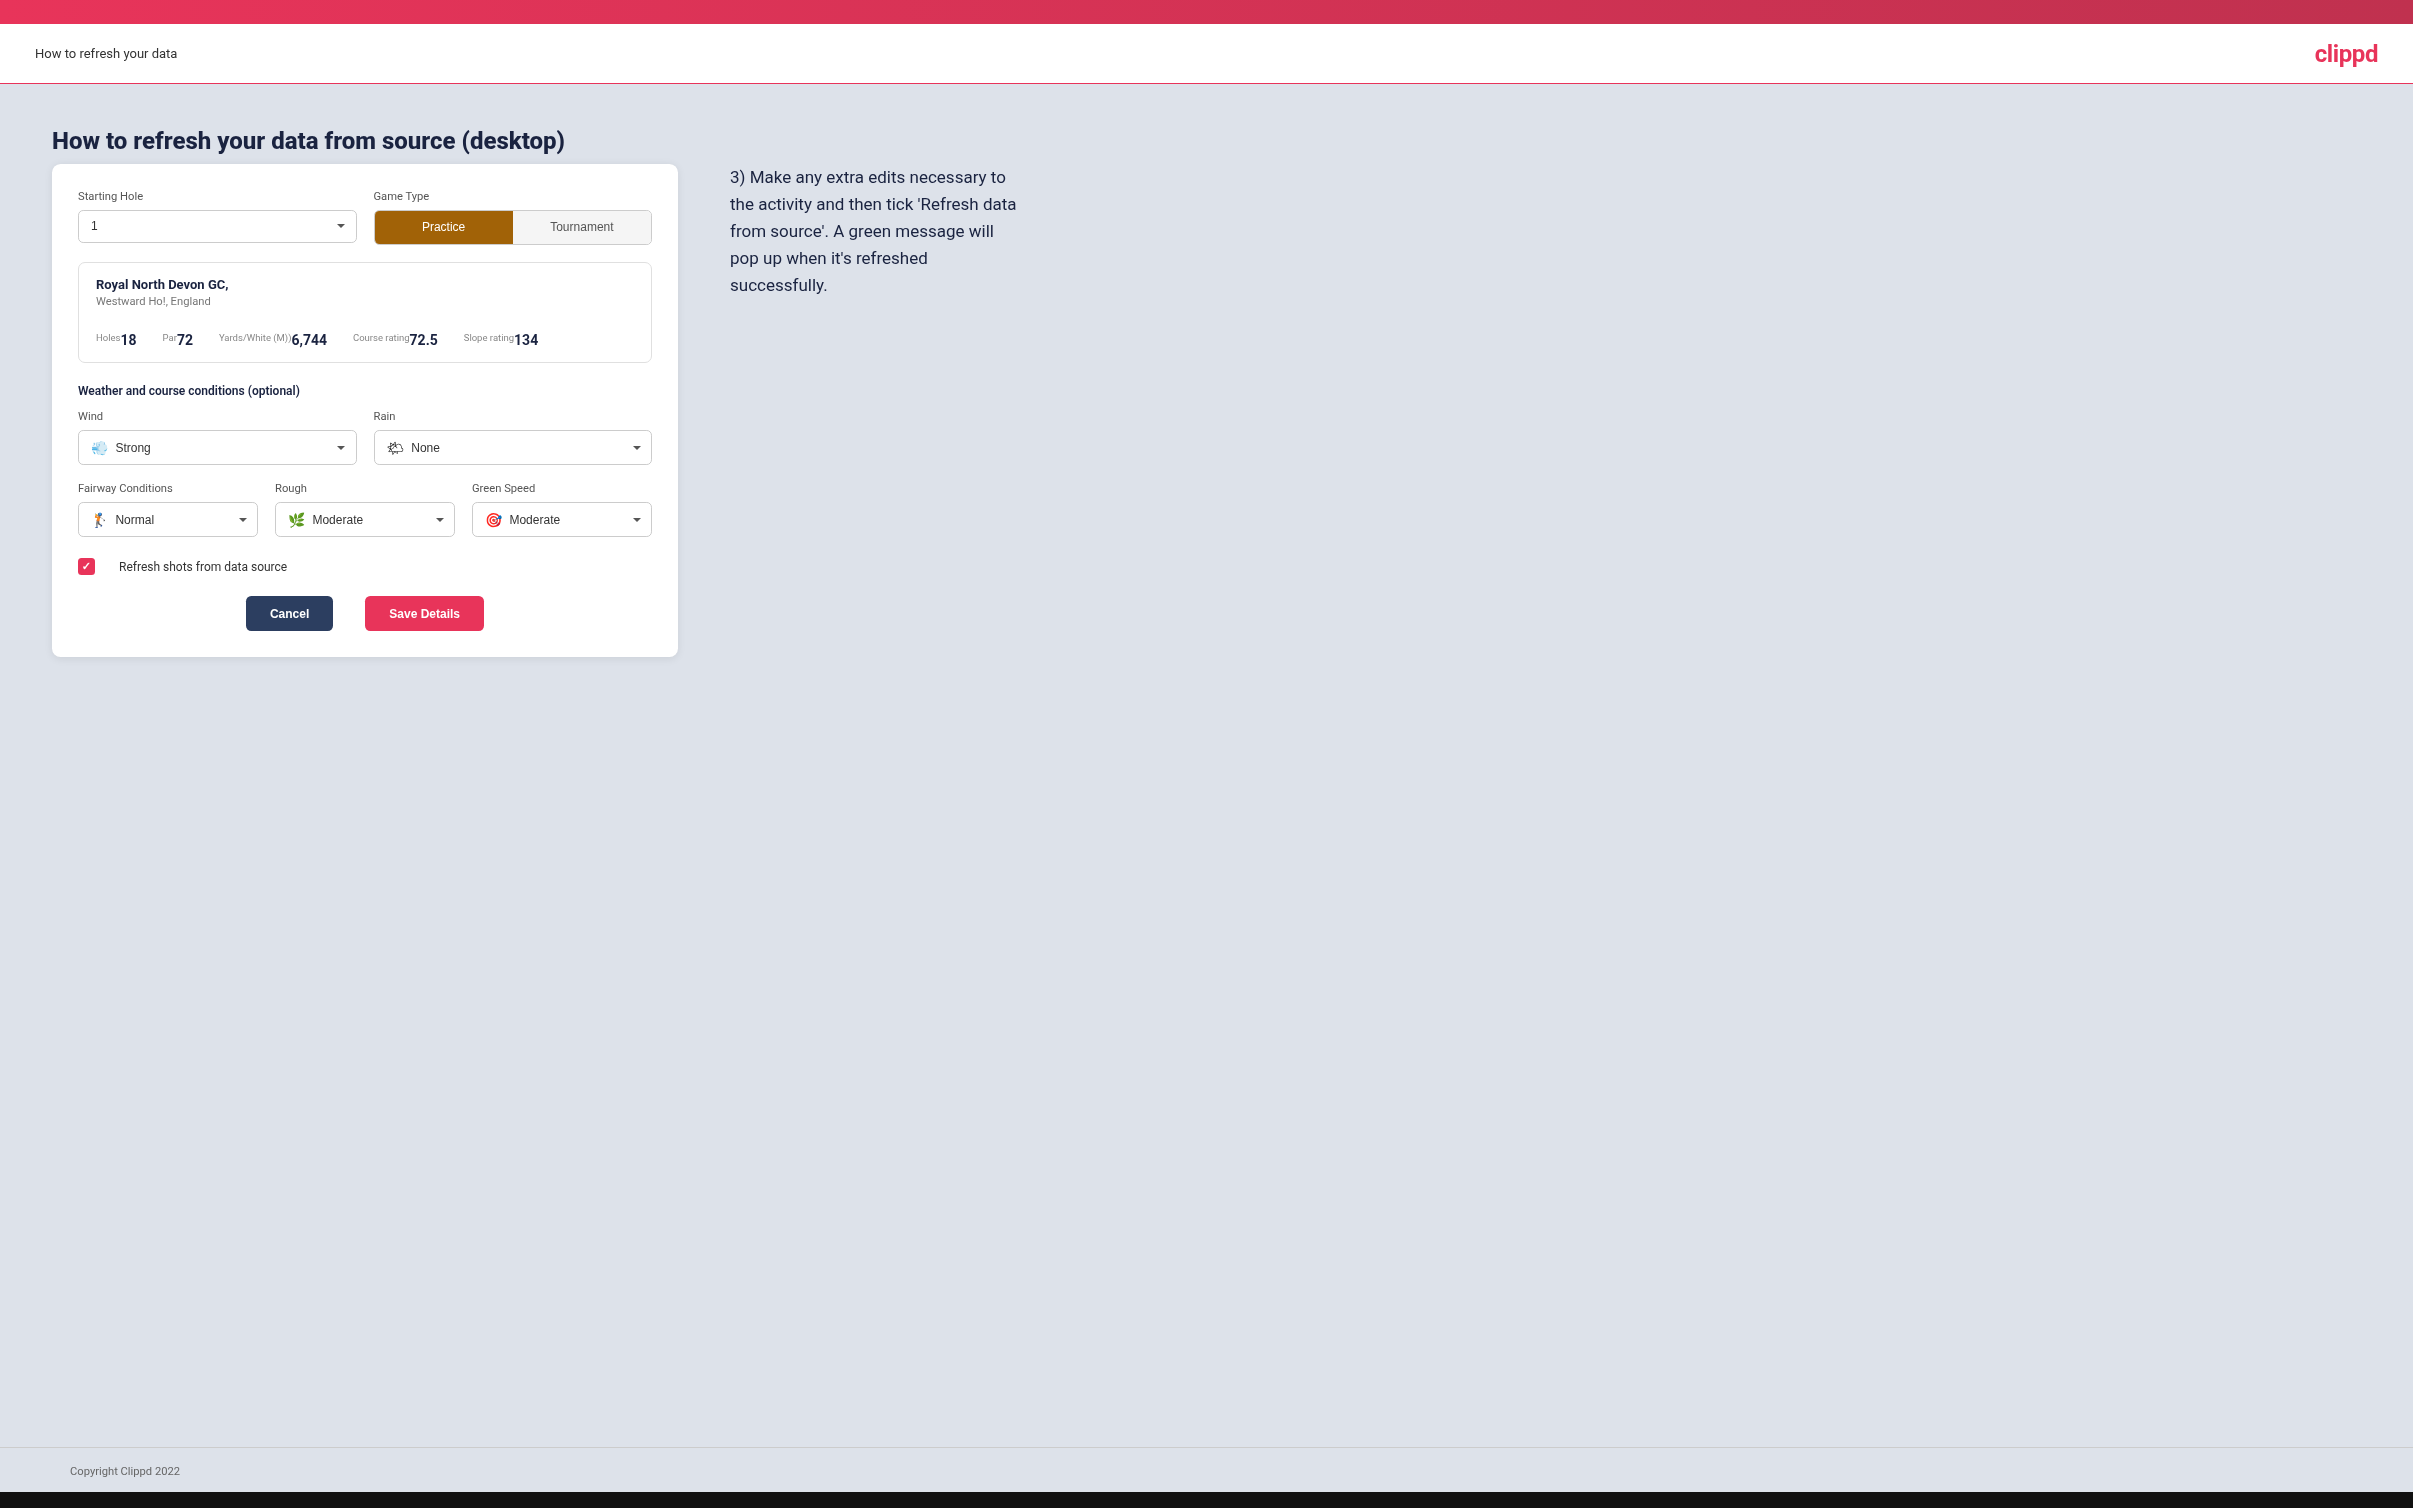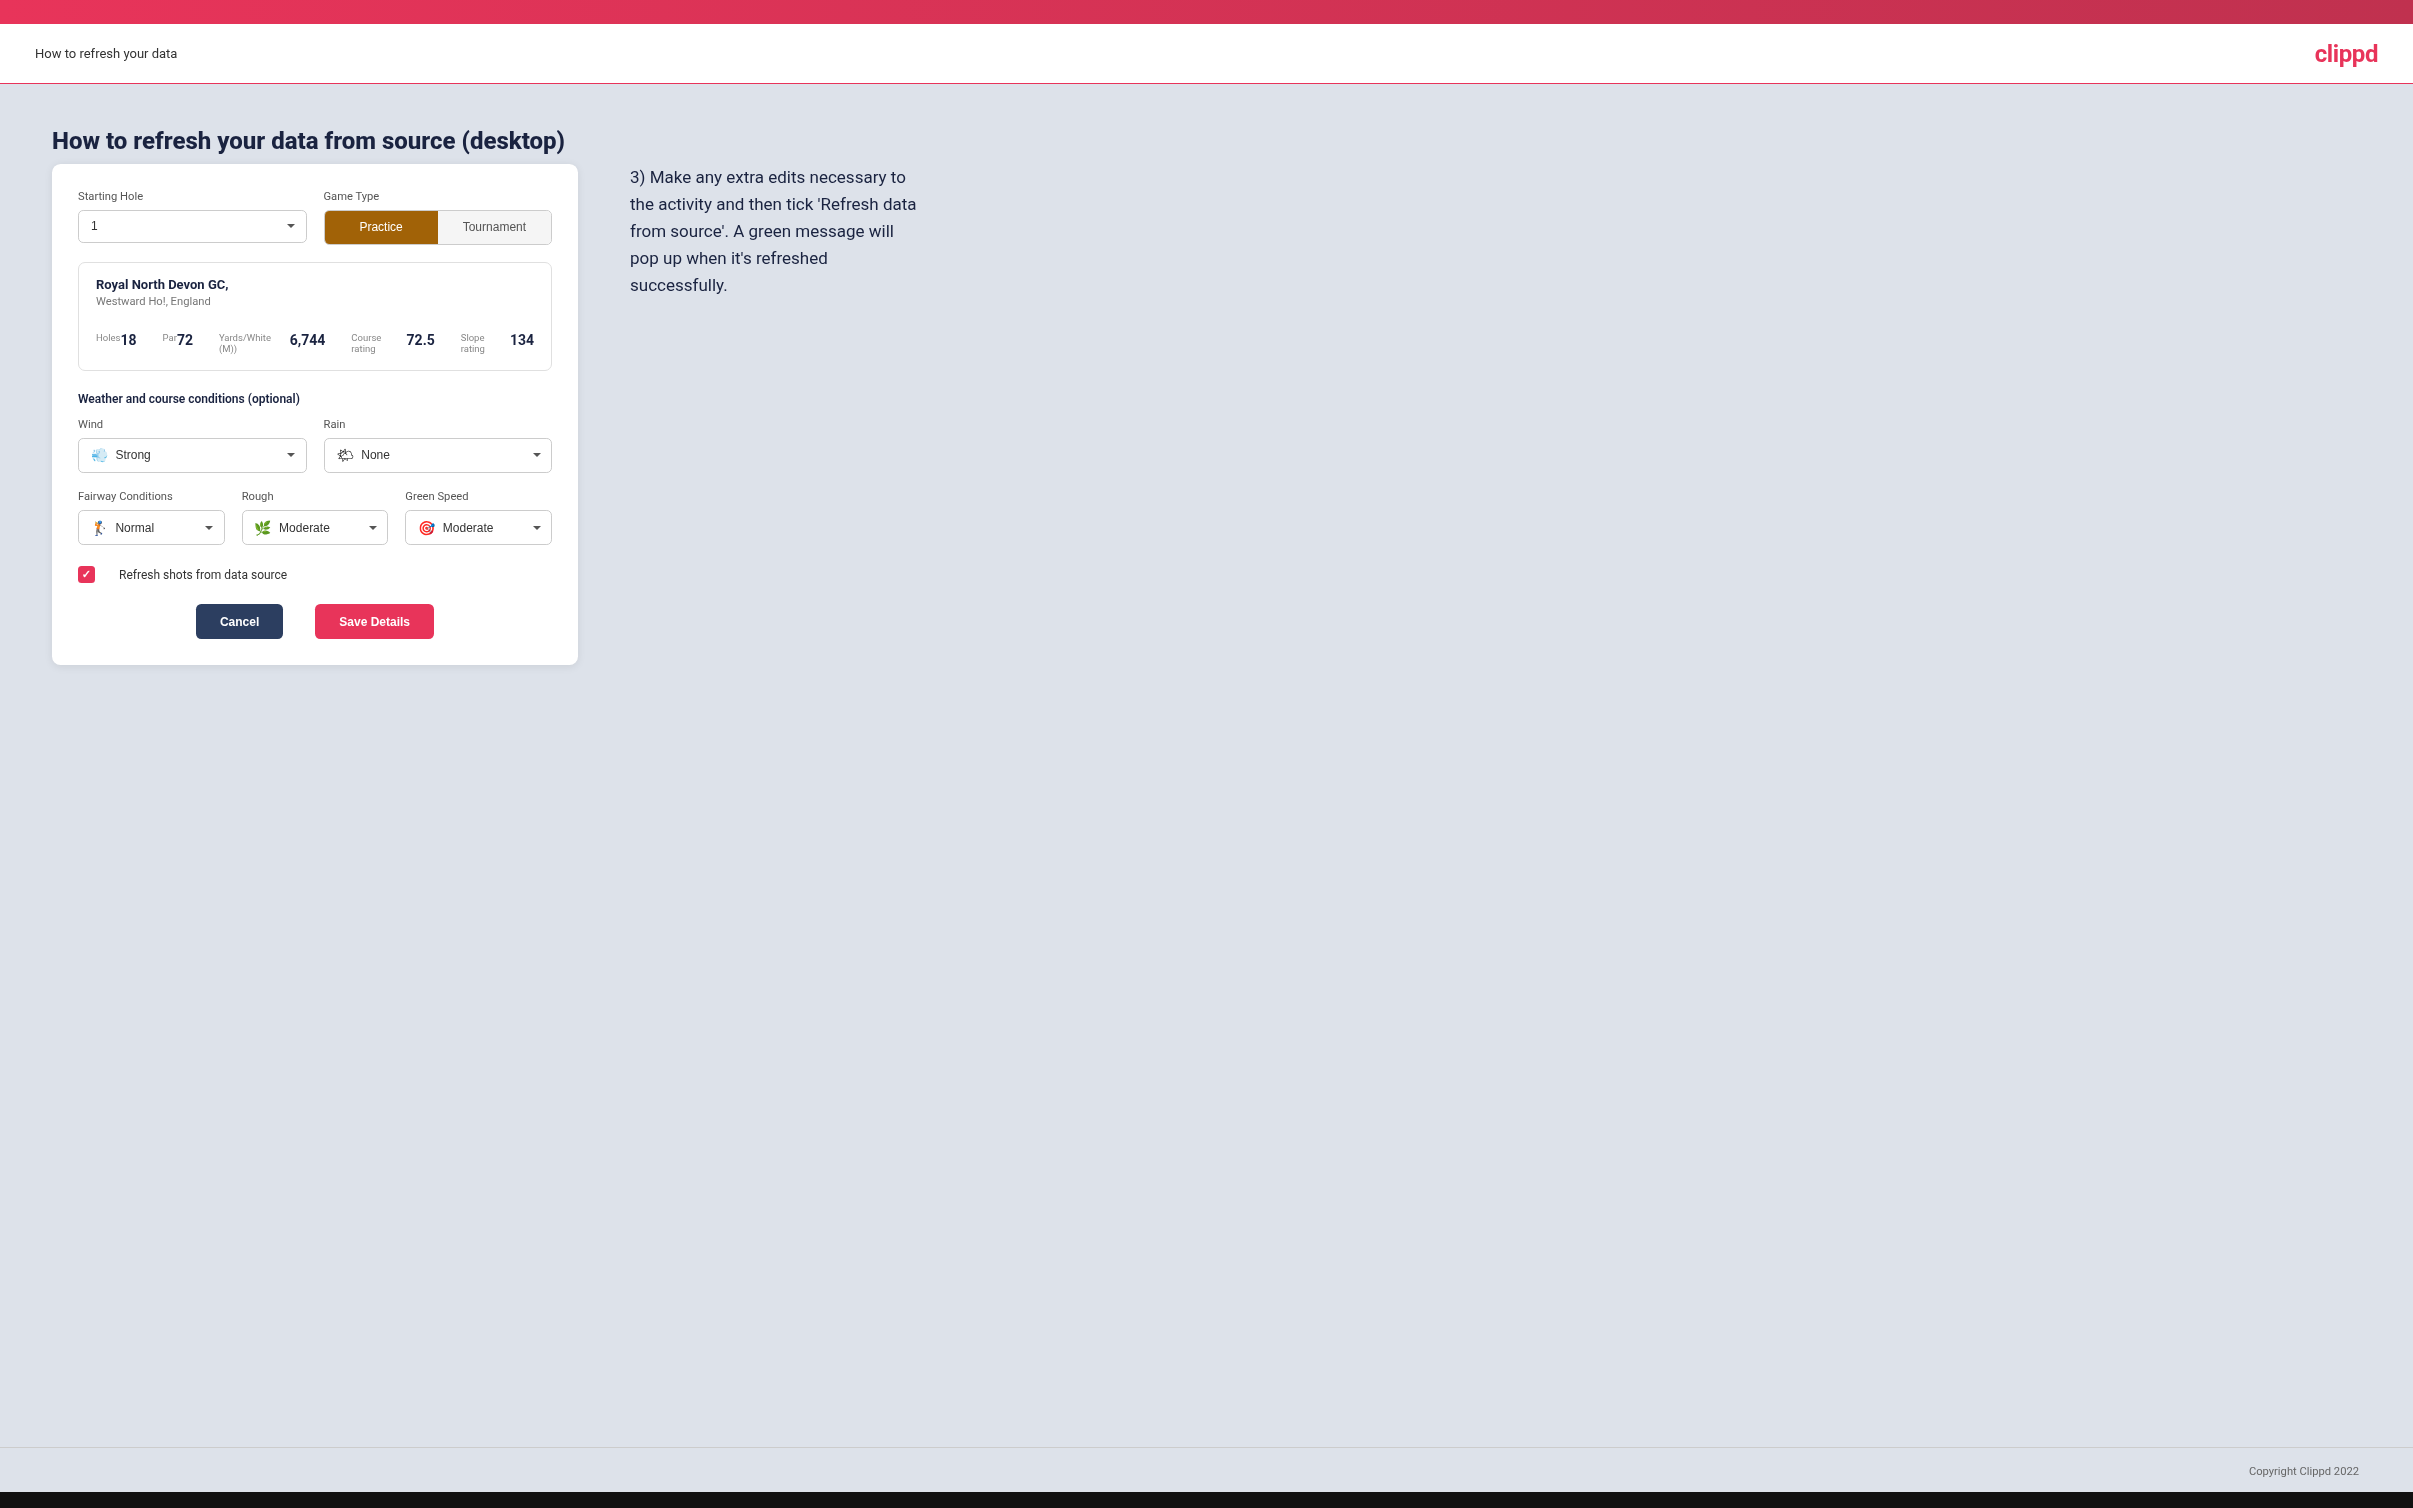--- a/index.html
+++ b/index.html
@@ -57,21 +57,21 @@
     .content-area {
       display: flex;
       gap: 52px;
       align-items: flex-start;
     }
 
     .form-card {
       background: #fff;
       border-radius: 8.6px;
       padding: 26px;
-      width: 526px;
+      width: 626px;
       flex-shrink: 0;
       box-shadow: 0 1.7px 8.6px rgba(0,0,0,0.08);
     }
 
     .form-section {
       margin-bottom: 21px;
     }
 
     .form-row {
       display: flex;
@@ -289,23 +289,22 @@
     }
 
     .side-text p {
       font-size: 17px;
       line-height: 1.6;
       color: #1a2340;
     }
 
     .footer {
       background: #dde2ea;
-      padding: 14px 54px;
+      padding: 14px 70px;
       border-top: 0.9px solid #ccc;
-      text-align: right;
     }
 
     .footer-text {
       font-size: 11.2px;
       color: #666;
     }
   </style>
 </head>
 <body>
 

